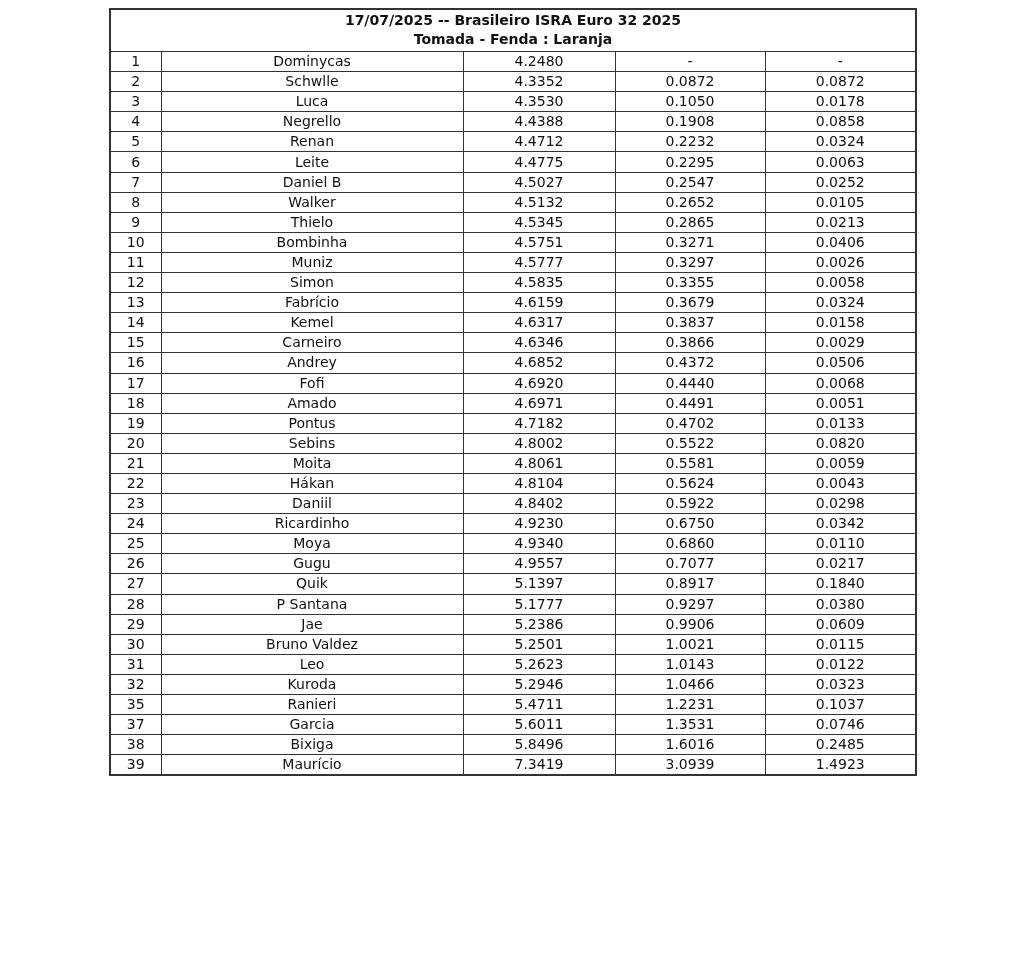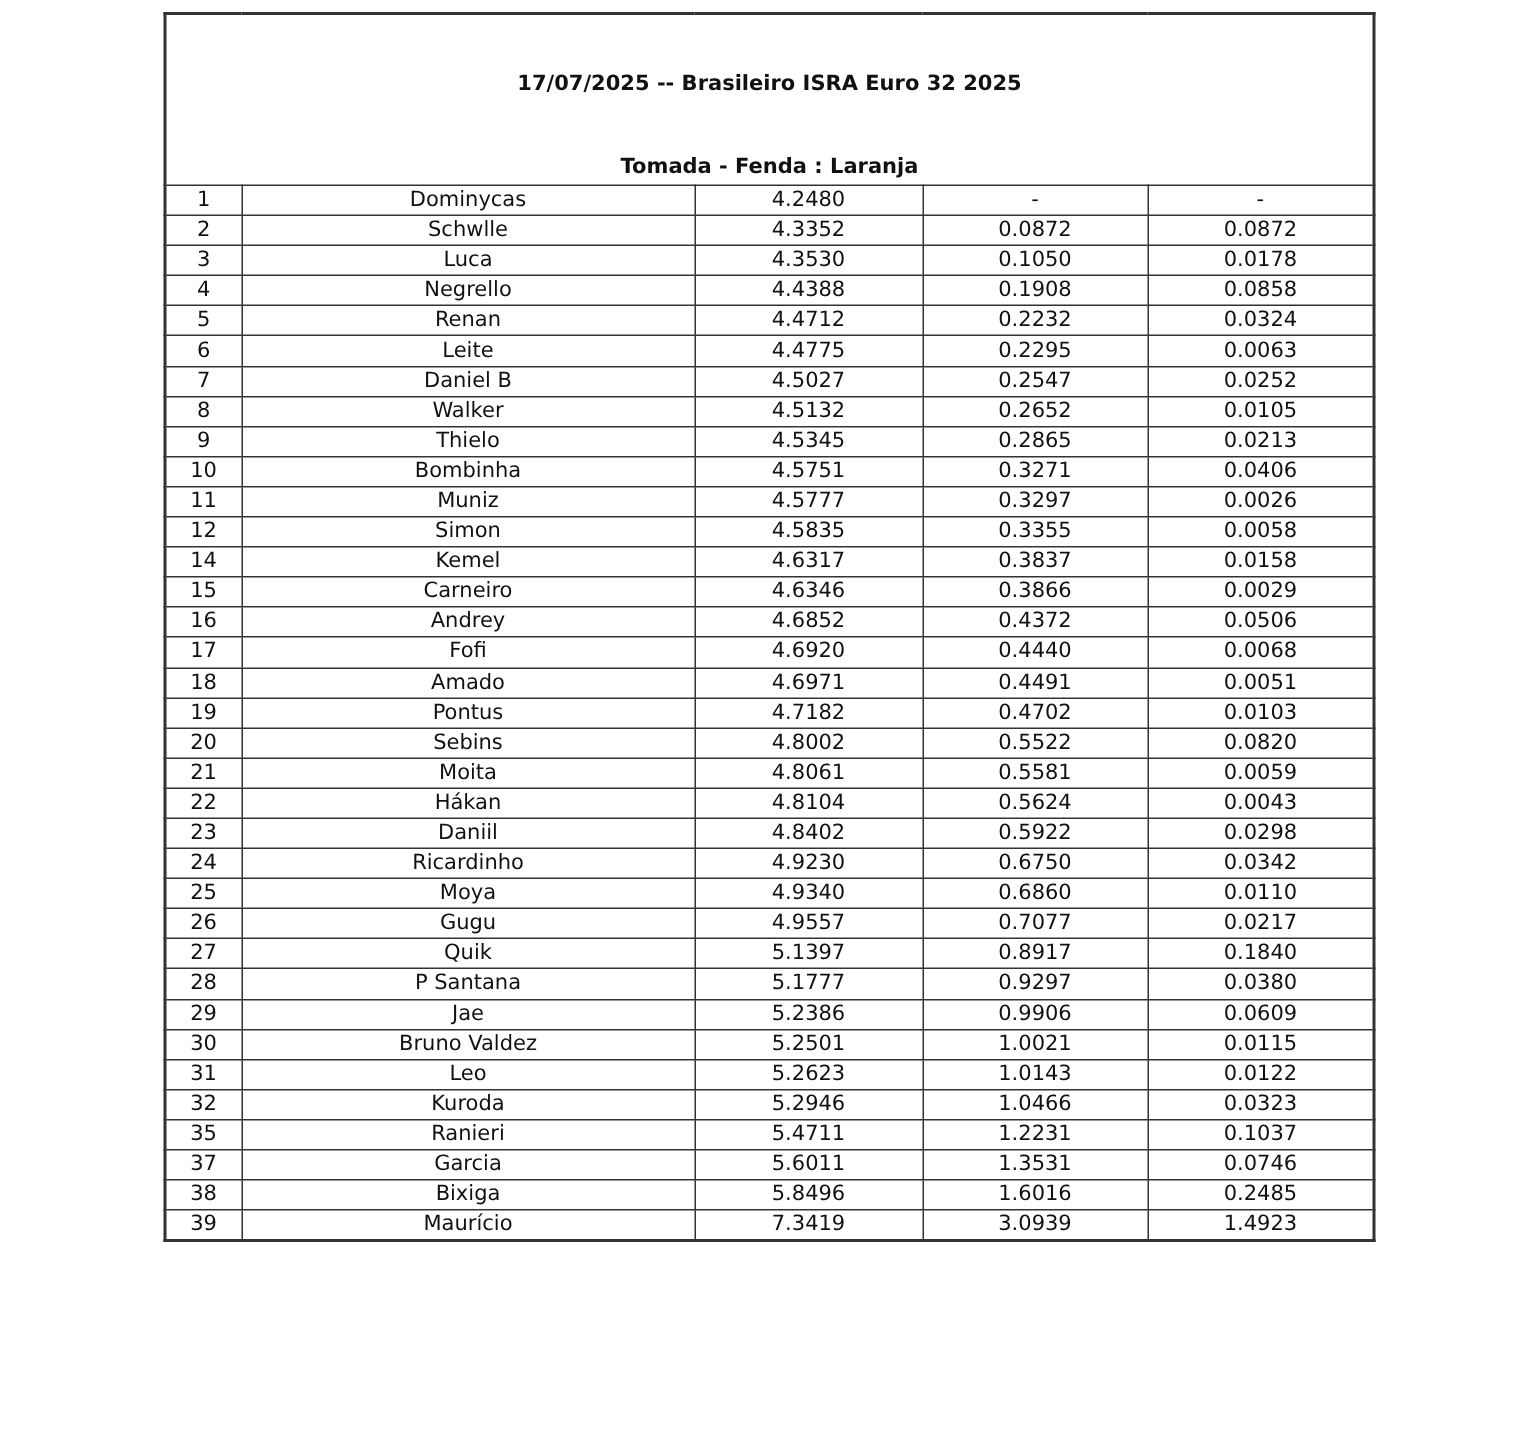--- a/index.html
+++ b/index.html
@@ -10,21 +10,21 @@
       border-collapse: collapse; table-layout: fixed;
       border: 2px solid #333;
     }
     table.results td, table.results th {
       border: 1.5px solid #333;
       text-align: center; padding: 0;
       font-size: 14px; line-height: 19px; height: 19.1px;
       white-space: nowrap; overflow: hidden;
     }
     .title-cell { font-weight: bold; font-size: 15px; line-height: 19px; padding: 1px 0 2px 0 !important; height: auto !important; }
-    .title-line { display: block; margin-top: 36px; }
+    .title-line { display: block; }
     th.colhead { font-weight: normal; }
     col.c-pos { width: 51px; }
     col.c-pil { width: 302px; }
     col.c-tem { width: 152px; }
     col.c-dif { width: 150px; }
     col.c-gap { width: 151px; }
     .sort-icon { font-size: 12px; margin-left: 3px; }
   </style>
 </head>
 <body>
@@ -124,20 +124,27 @@
         <td>0.0026</td>
       </tr>
       <tr>
         <td>12</td>
         <td>Simon</td>
         <td>4.5835</td>
         <td>0.3355</td>
         <td>0.0058</td>
       </tr>
       <tr>
+        <td>13</td>
+        <td>Fabrício</td>
+        <td>4.6159</td>
+        <td>0.3679</td>
+        <td>0.0324</td>
+      </tr>
+      <tr>
         <td>14</td>
         <td>Kemel</td>
         <td>4.6317</td>
         <td>0.3837</td>
         <td>0.0158</td>
       </tr>
       <tr>
         <td>15</td>
         <td>Carneiro</td>
         <td>4.6346</td>
@@ -163,21 +170,21 @@
         <td>Amado</td>
         <td>4.6971</td>
         <td>0.4491</td>
         <td>0.0051</td>
       </tr>
       <tr>
         <td>19</td>
         <td>Pontus</td>
         <td>4.7182</td>
         <td>0.4702</td>
-        <td>0.0103</td>
+        <td>0.0133</td>
       </tr>
       <tr>
         <td>20</td>
         <td>Sebins</td>
         <td>4.8002</td>
         <td>0.5522</td>
         <td>0.0820</td>
       </tr>
       <tr>
         <td>21</td>

